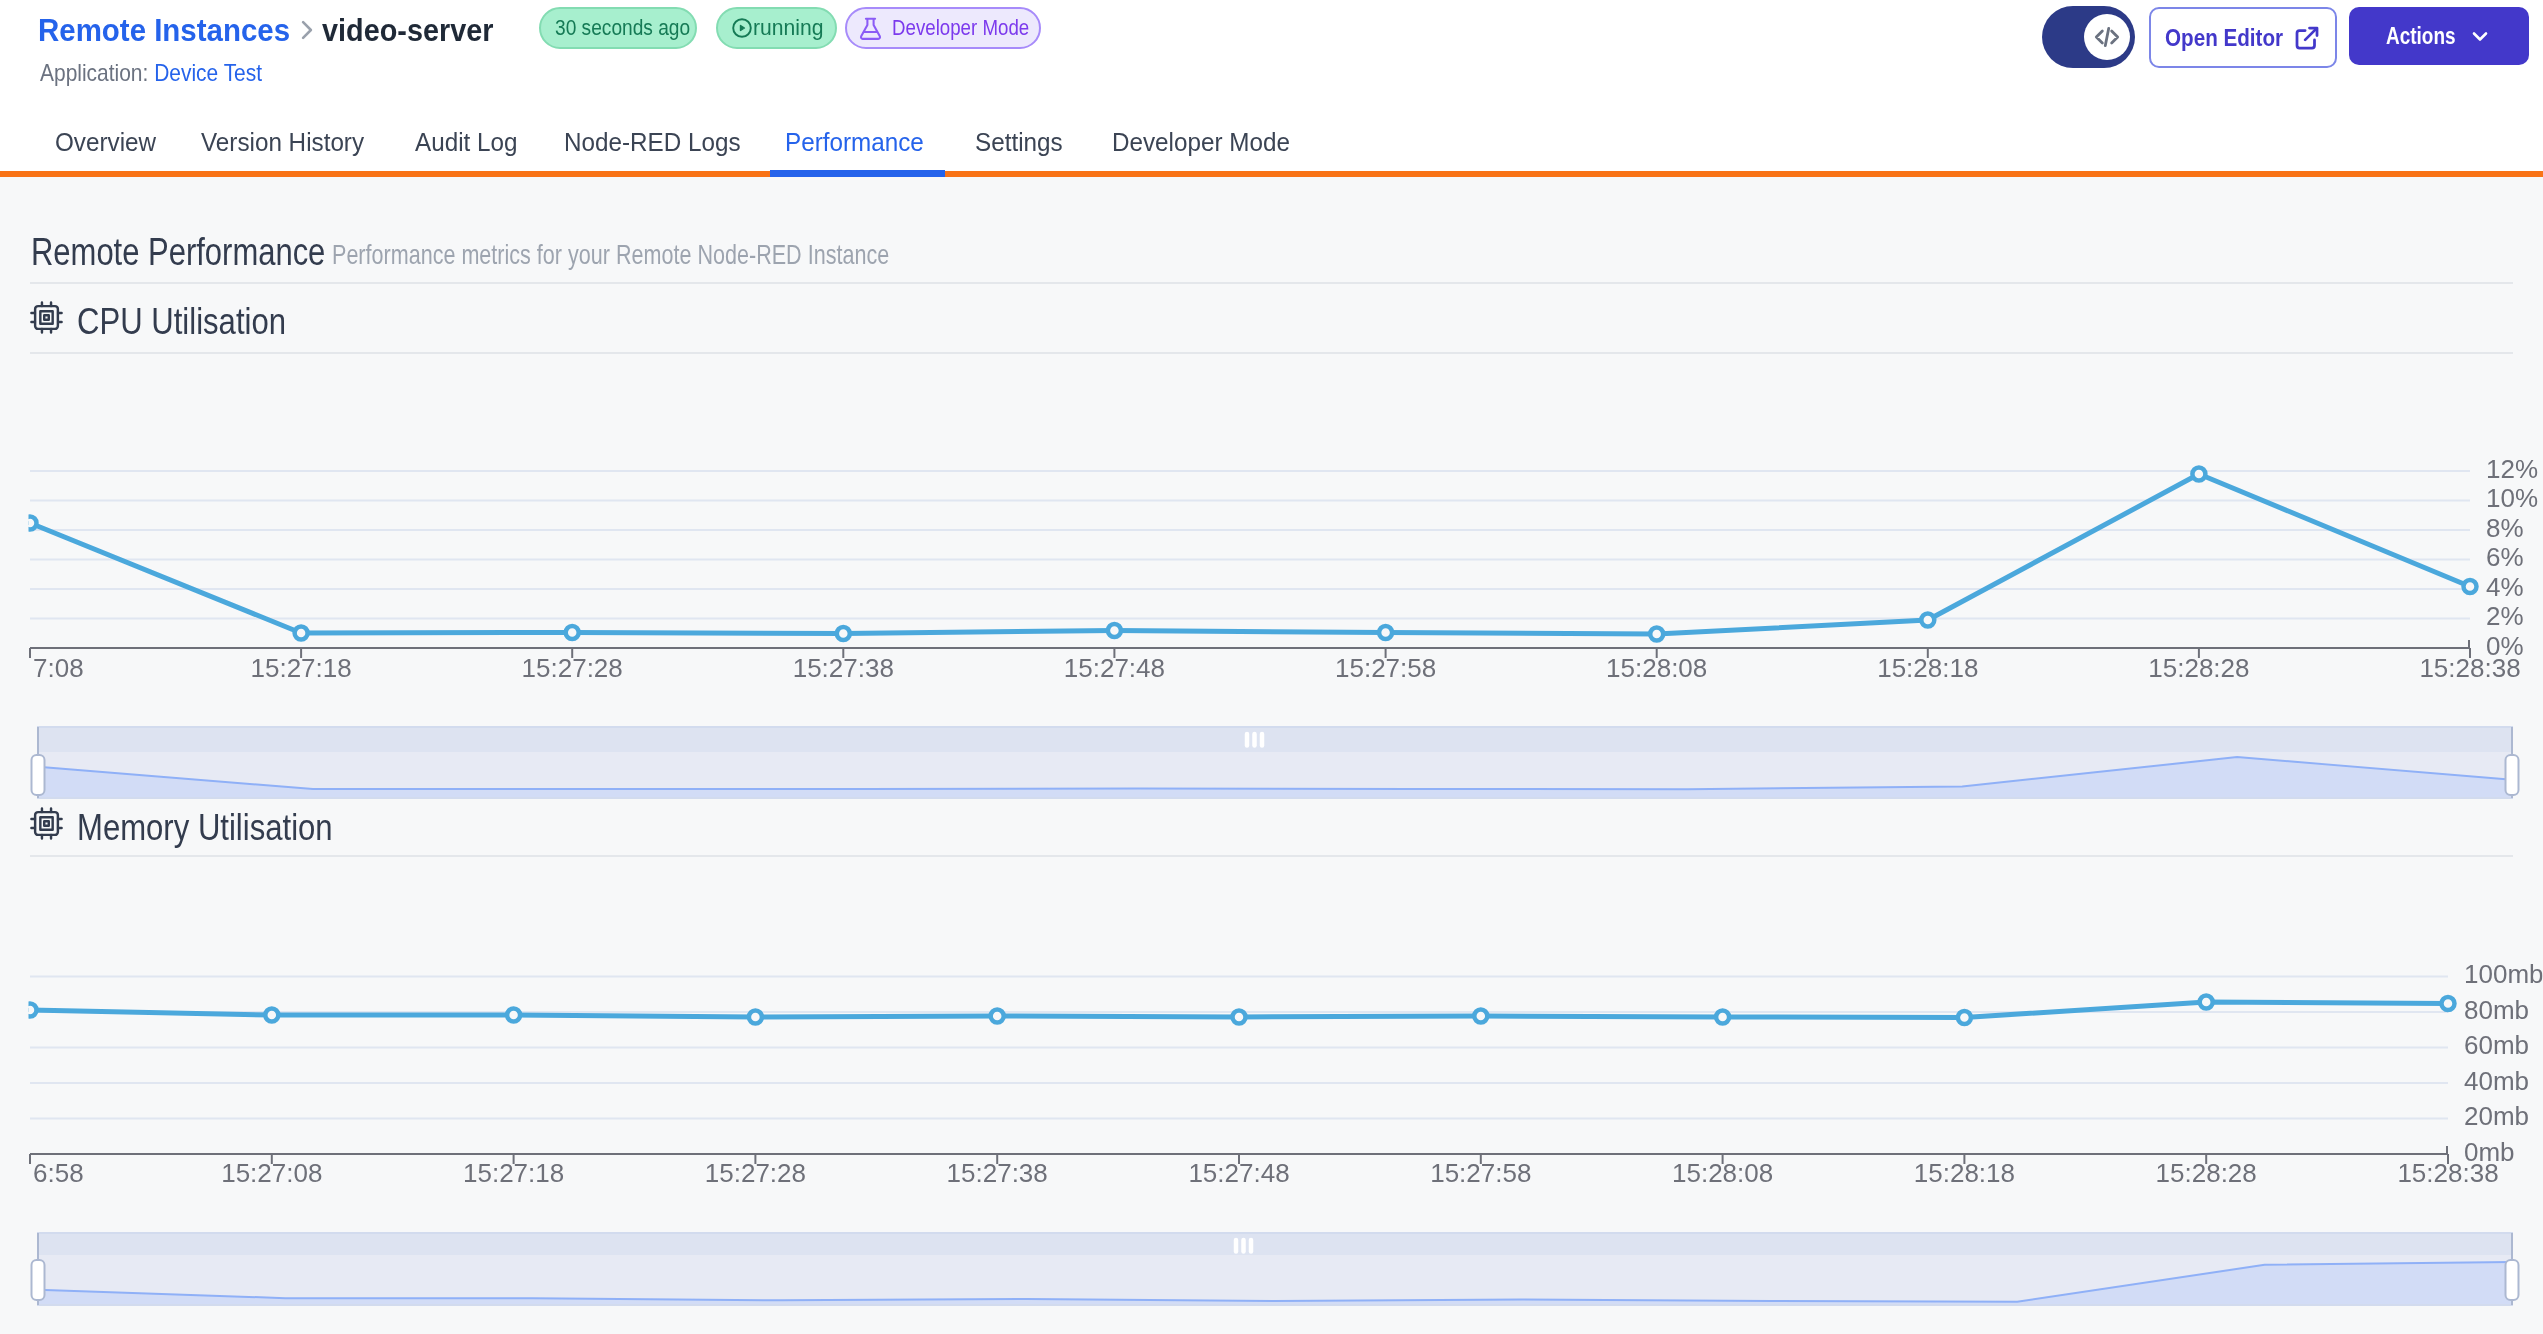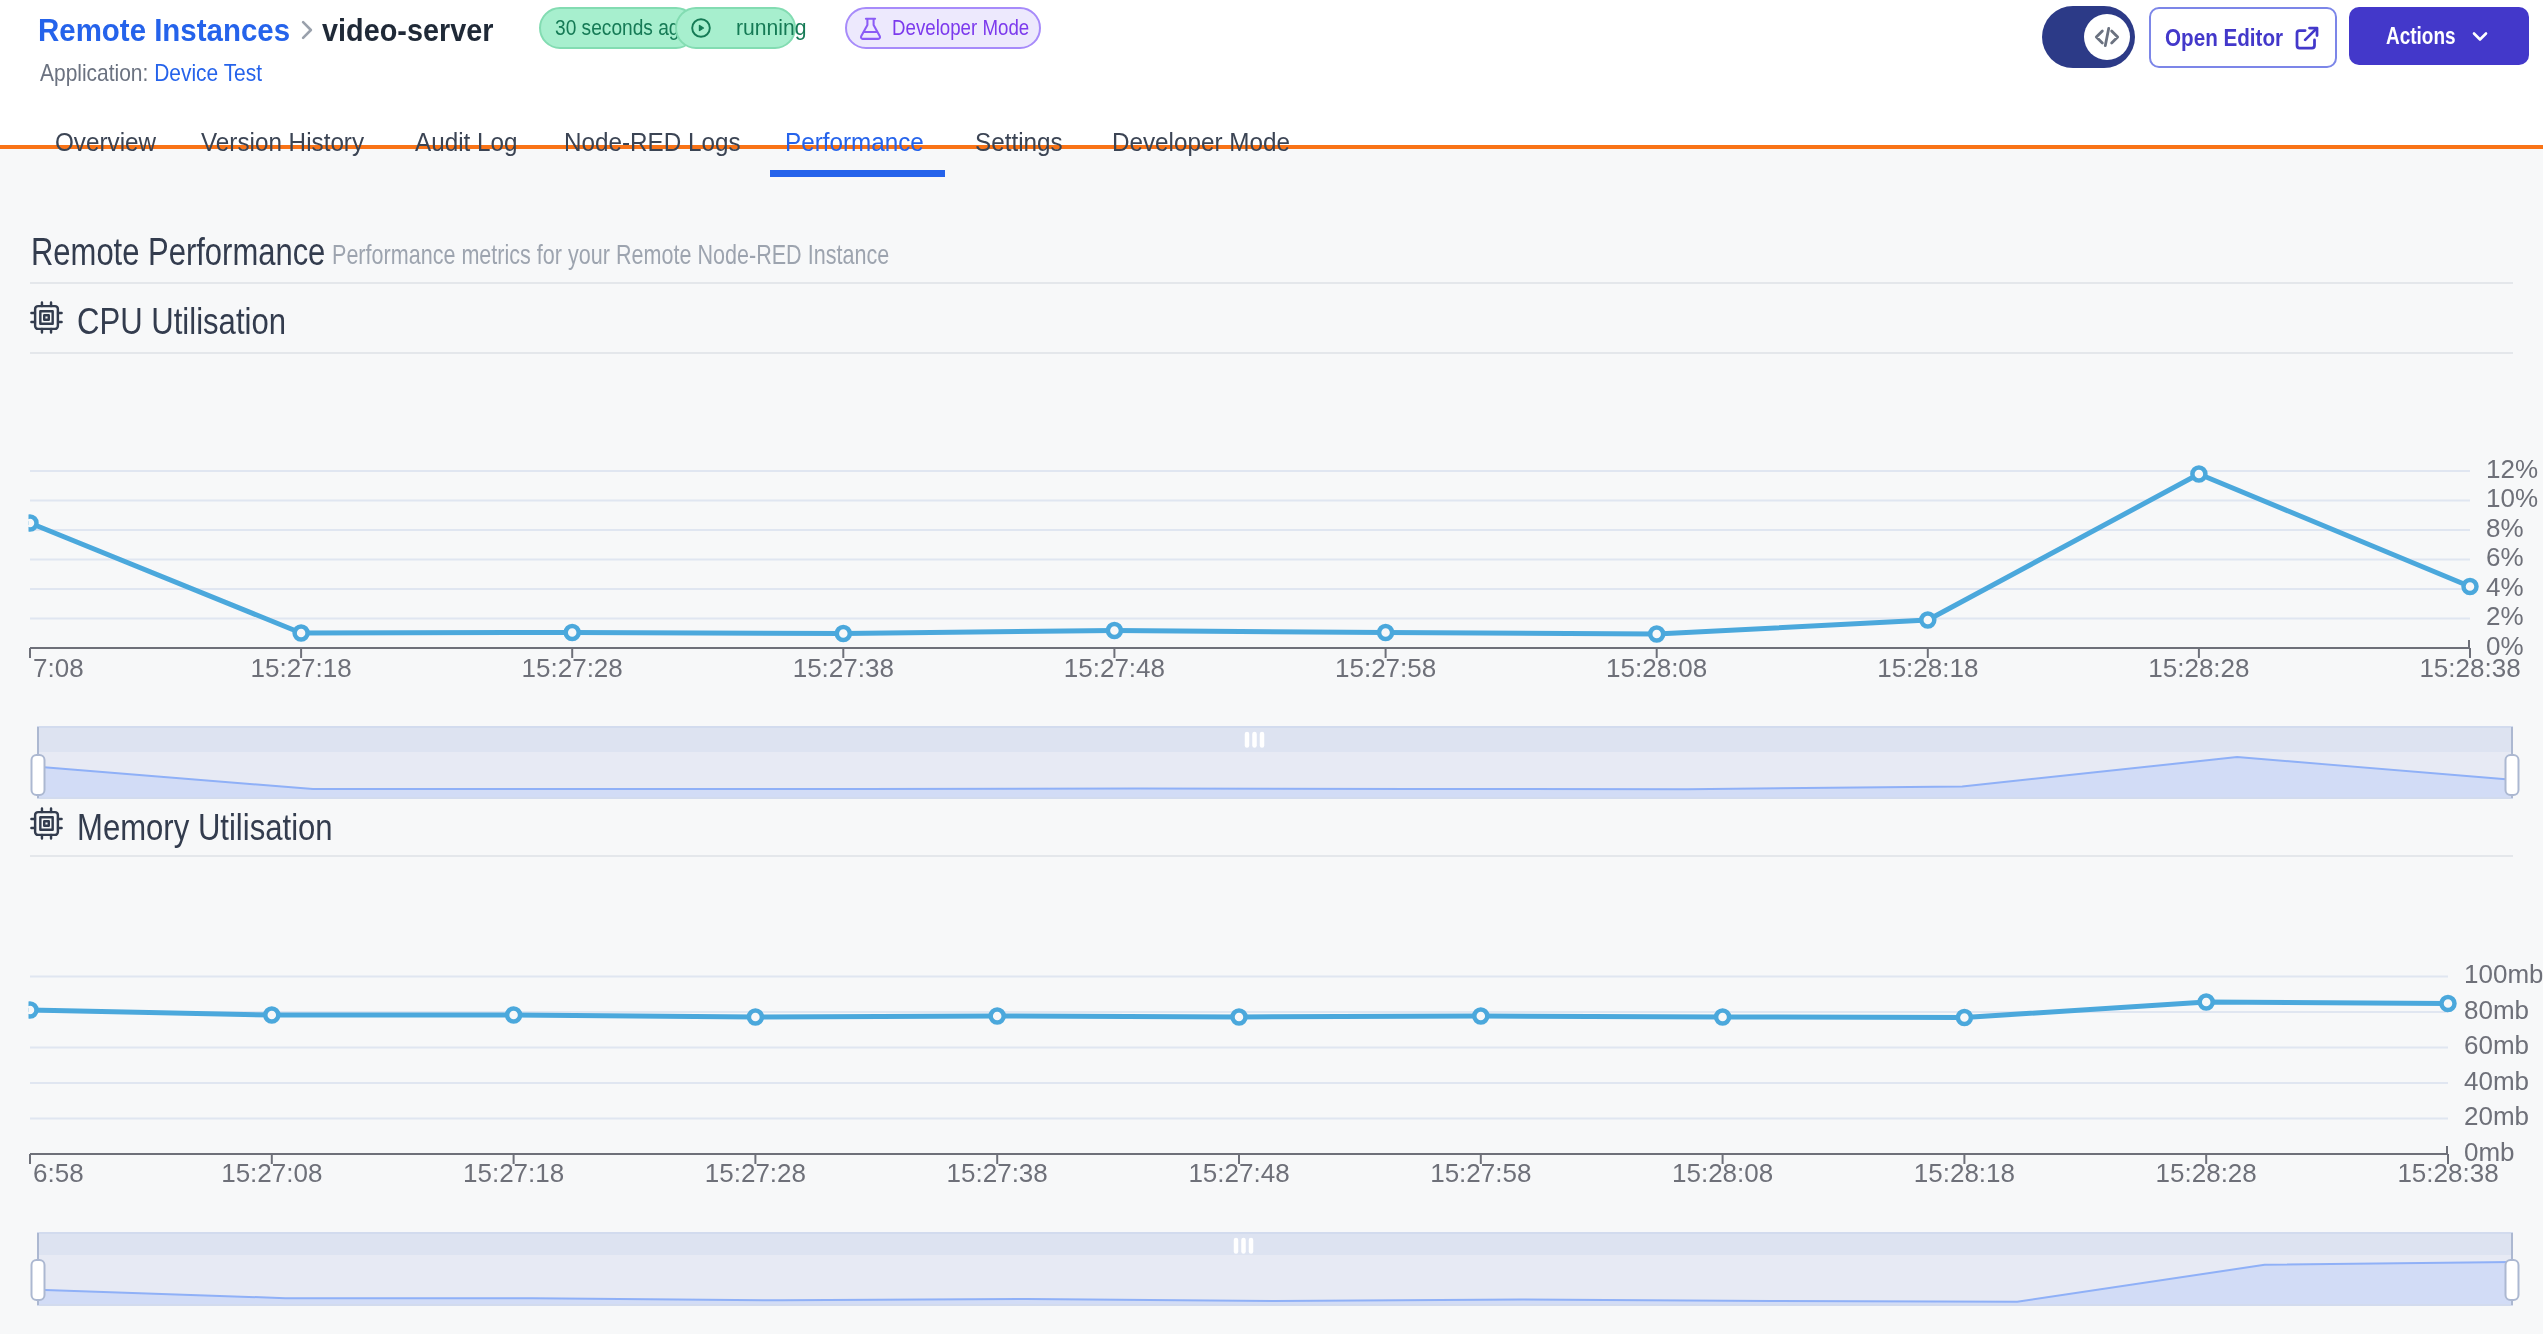--- a/index.html
+++ b/index.html
@@ -1,18 +1,18 @@
 <!DOCTYPE html>
 <html><head><meta charset="utf-8"><style>
 * { margin:0; padding:0; box-sizing:border-box; }
 html,body { width:2543px; height:1334px; overflow:hidden; background:#F7F8F9;
   font-family:"Liberation Sans", sans-serif; -webkit-font-smoothing:antialiased; }
 .abs { position:absolute; }
-.hdr { position:absolute; left:0; top:0; width:2543px; height:149px; background:#FFFFFF;
-  border-bottom:4px solid #f97316; }
+.hdr { position:absolute; left:0; top:0; width:2543px; height:177px; background:#FFFFFF;
+  border-bottom:6px solid #f97316; }
 .crumb1 { position:absolute; left:38px; top:13px; font-size:31px; font-weight:700; color:#2563EB;
   transform:scaleX(.95); transform-origin:left center; white-space:nowrap; }
 .crumb2 { position:absolute; left:322px; top:13px; font-size:31px; font-weight:700; color:#1F2937;
   transform:scaleX(.93); transform-origin:left center; white-space:nowrap; }
 .appline { position:absolute; left:40px; top:59px; font-size:24px; color:#6B7280;
   transform:scaleX(.873); transform-origin:left center; white-space:nowrap; }
 .appline a { color:#2563EB; text-decoration:none; }
 .badge { position:absolute; top:7px; height:42px; border-radius:21px; display:flex; align-items:center;
   font-size:22px; white-space:nowrap; }
 .bgreen { background:#A7EFCE; border:2px solid #83DCB2; color:#157A55; }
@@ -46,21 +46,21 @@
 <div class="hdr">
   <div class="crumb1">Remote Instances</div>
   <div class="abs" style="left:296px;top:17px"><svg width="22" height="26" viewBox="0 0 16 20" fill="none" stroke="#9AA1AC" stroke-width="2" stroke-linecap="round" stroke-linejoin="round">
         <path d="M5 4l6 6-6 6"></path>
       </svg></div>
   <div class="crumb2">video-server</div>
   <div class="appline">Application: <a>Device Test</a></div>
   <div class="badge bgreen" style="left:539px;width:158px;justify-content:center">
       <span class="btxt" style="width:127px;transform:scaleX(.87)">30 seconds ago</span>
     </div>
-  <div class="badge bgreen" style="left:675px;width:121px;padding-left:13px;gap:24px">
+  <div class="badge bgreen" style="left:716px;width:121px;padding-left:13px;gap:0">
       <svg width="22" height="22" viewBox="0 0 24 24" fill="none" stroke="#157A55" stroke-width="2.1">
         <circle cx="12" cy="12" r="9.6"></circle>
         <path d="M10.4 9.3l4.2 2.7-4.2 2.7z" fill="#157A55" stroke-width="1.6" stroke-linejoin="round"></path>
       </svg>
       <span class="btxt" style="width:72px;transform:scaleX(.96)">running</span>
     </div>
   <div class="badge bpurple" style="left:845px;width:196px;padding-left:12px;gap:10px">
       <svg width="23" height="23" viewBox="0 0 20 20" fill="none" stroke="#8B5CF6" stroke-width="1.8" stroke-linecap="round" stroke-linejoin="round">
         <path d="M6 1.5h8M7.3 1.5v5.5L1.9 16.8a1.5 1.5 0 0 0 1.35 2.2h13.5a1.5 1.5 0 0 0 1.35-2.2L12.7 7V1.5"></path>
         <path d="M4.6 13h10.8"></path>

